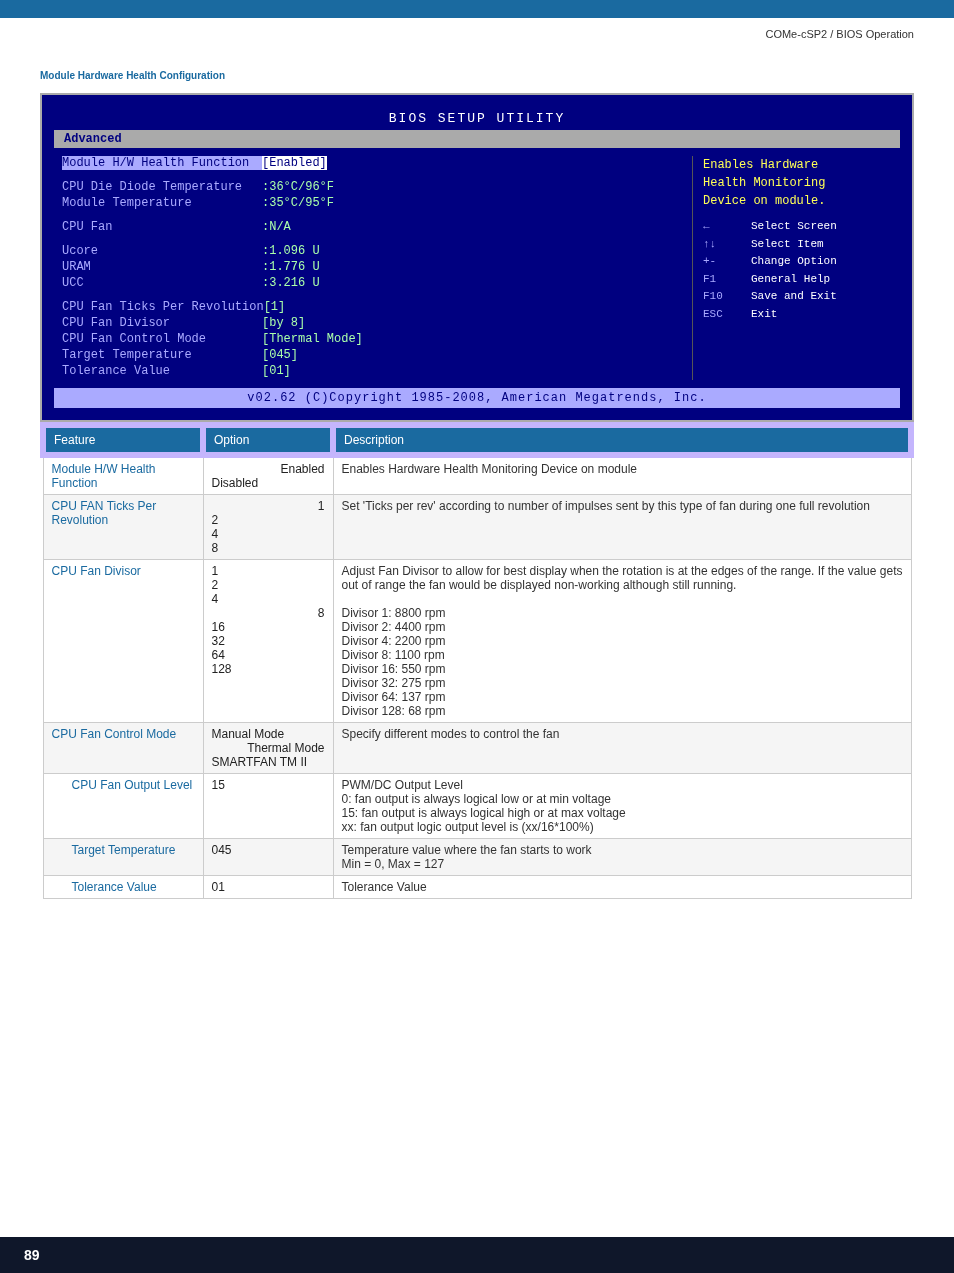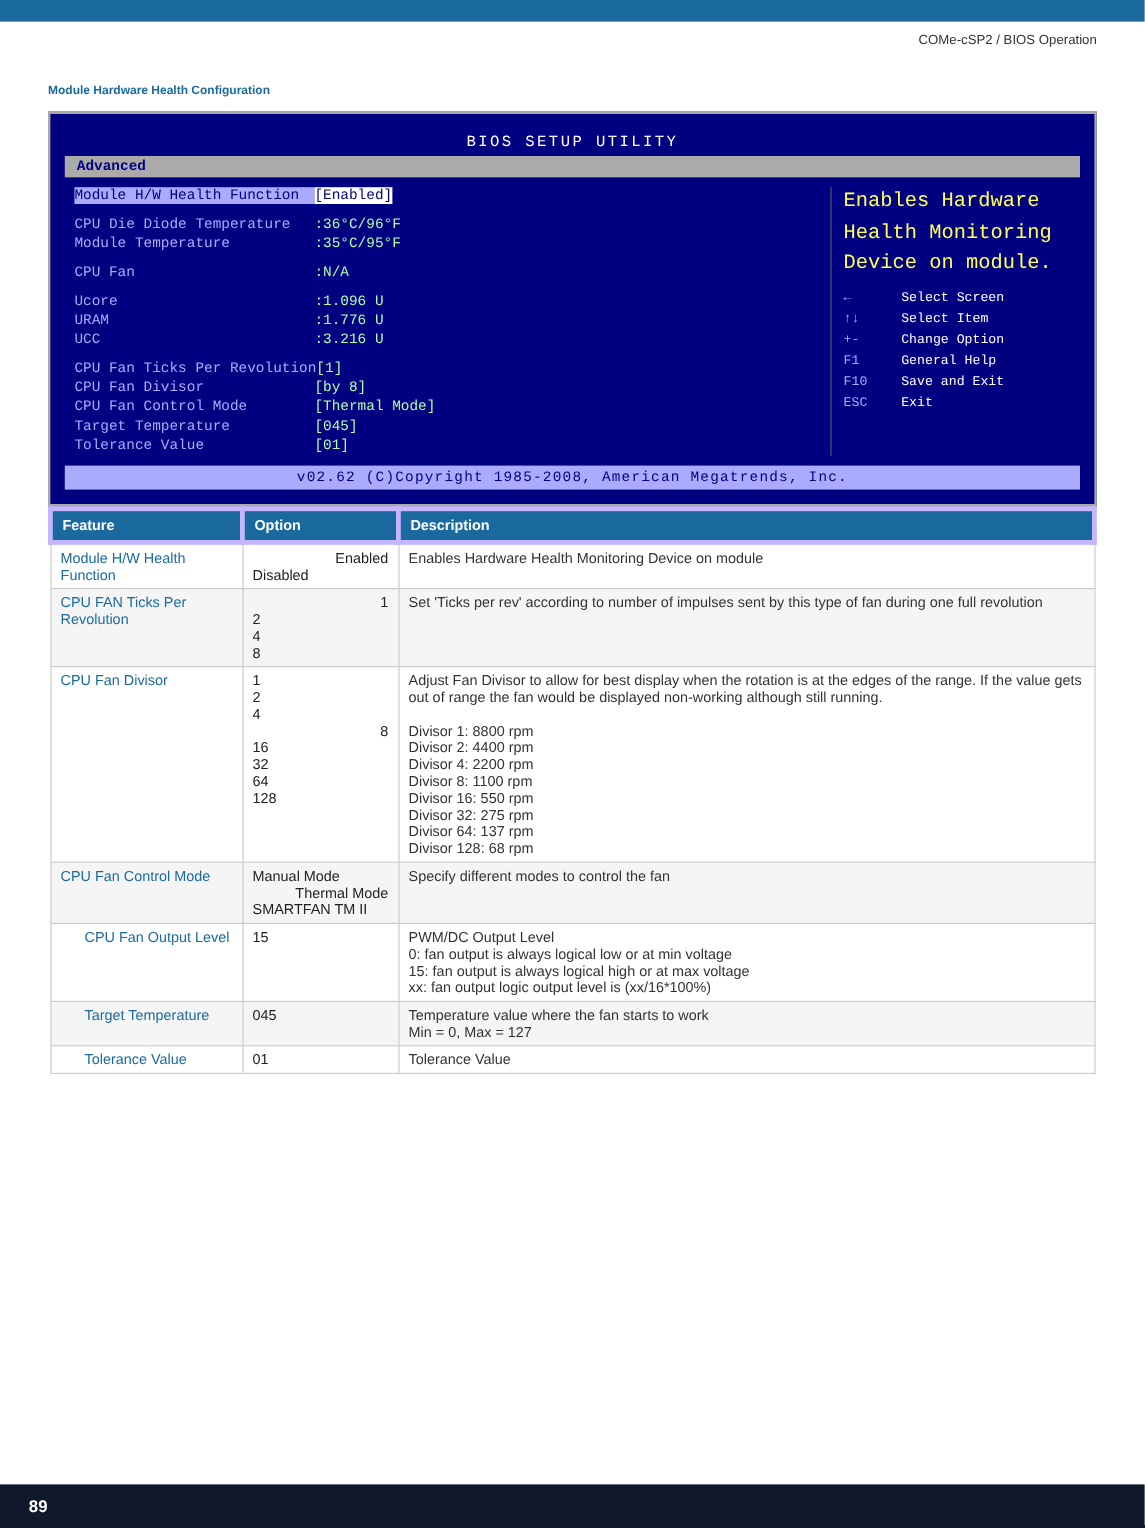--- a/index.html
+++ b/index.html
@@ -147,23 +147,23 @@
     .data-table {
       margin: 0 40px;
       border-collapse: collapse;
       width: calc(100% - 80px);
     }
     .data-table th {
       background: #1a6aa0;
       color: #fff;
       padding: 5px 8px;
       font-size: 12px;
-      font-weight: bold;
+      font-weight: normal;
       text-align: left;
-      border: 4px solid #c4b5fd;
+      border: 6px solid #c4b5fd;
     }
     .data-table td {
       padding: 4px 8px;
       font-size: 12px;
       vertical-align: top;
       border: 1px solid #ccc;
     }
     .data-table tr:nth-child(even) td {
       background: #f5f5f5;
     }
@@ -270,21 +270,21 @@
         <div class="bios-row">
           <span class="bios-label"> Target Temperature</span>
           <span class="bios-value">  [045]</span>
         </div>
         <div class="bios-row">
           <span class="bios-label">  Tolerance Value</span>
           <span class="bios-value">  [01]</span>
         </div>
       </div>
     <div class="bios-right">
-      <div style="color:#ffff55; font-size:17px; line-height:1.5; ">Enables Hardware<br>Health Monitoring<br>Device on module.</div>
+      <div style="color:#ffff55; font-size:12px; line-height:1.5; ">Enables Hardware<br>Health Monitoring<br>Device on module.</div>
       <div class="bios-key-help">
           <div class="bios-key-row">
             <span class="bios-key">←</span>
             <span class="bios-key-desc">Select Screen</span>
           </div>
           <div class="bios-key-row">
             <span class="bios-key">↑↓</span>
             <span class="bios-key-desc">Select Item</span>
           </div>
           <div class="bios-key-row">

